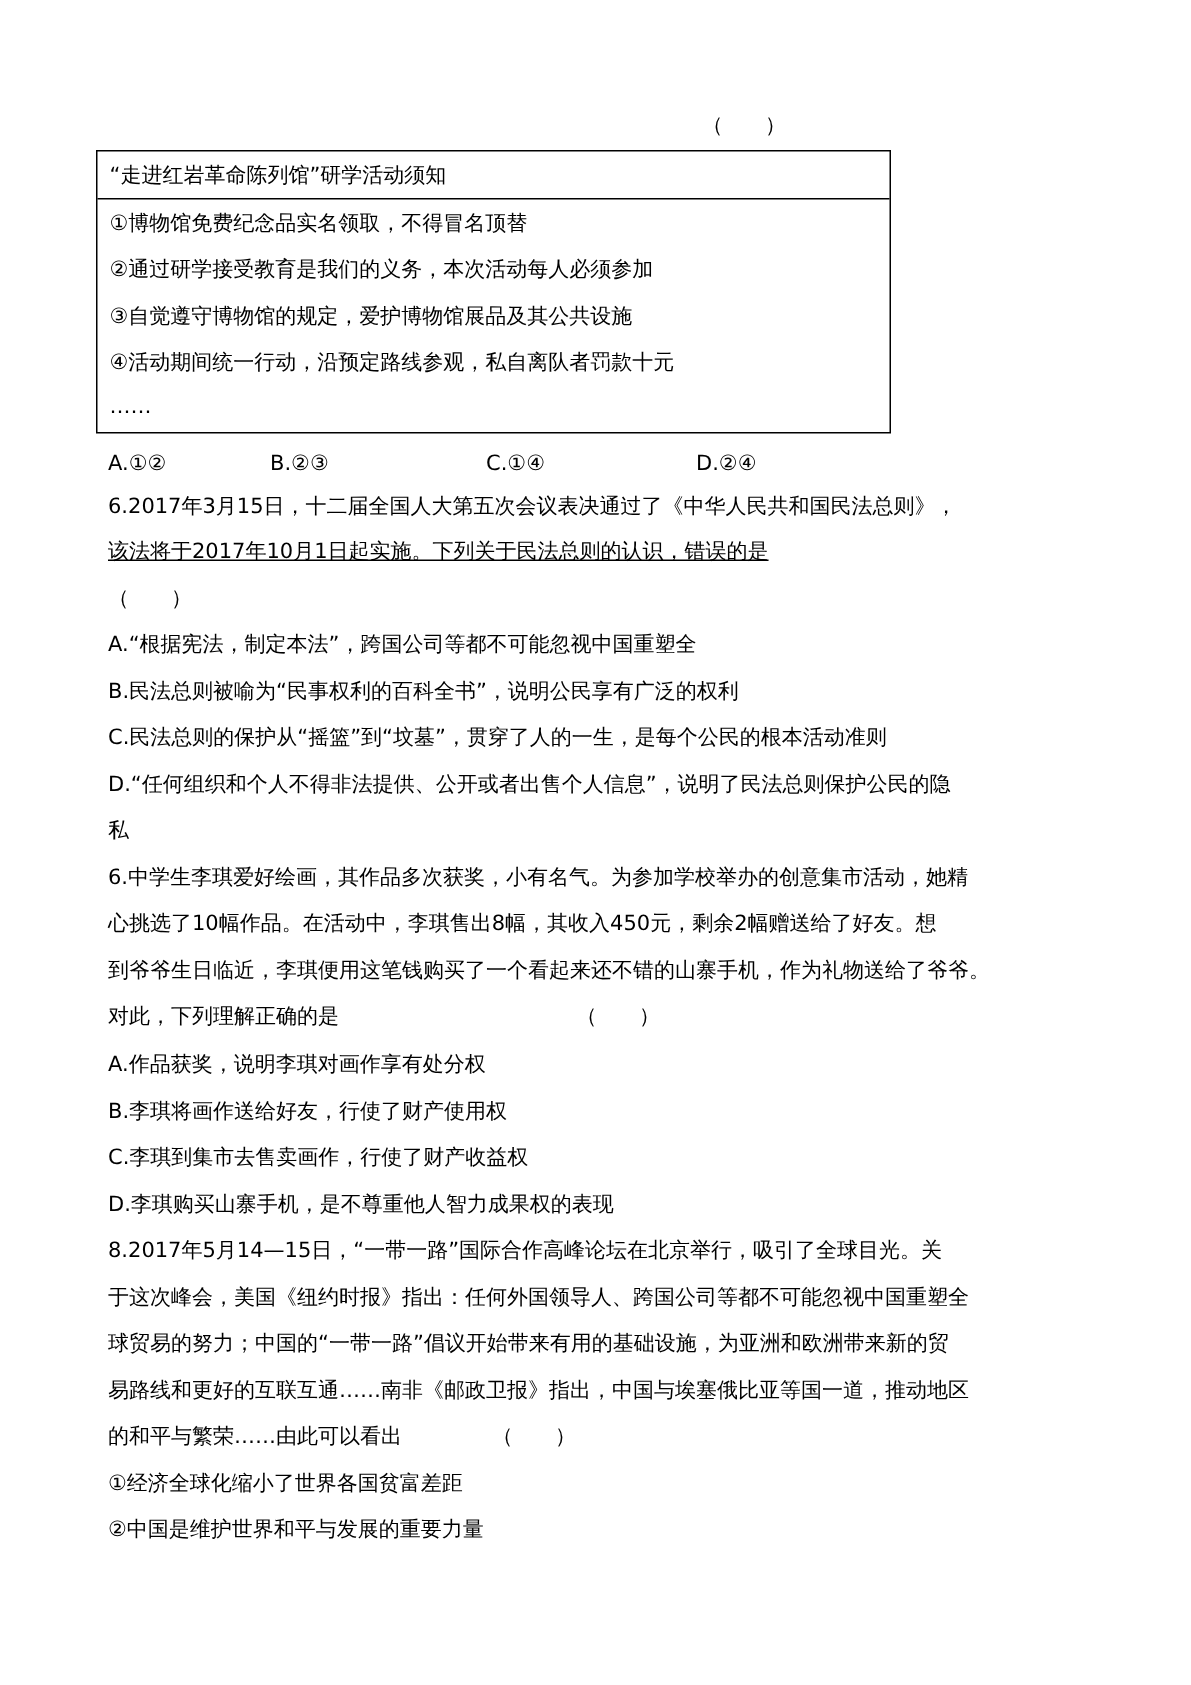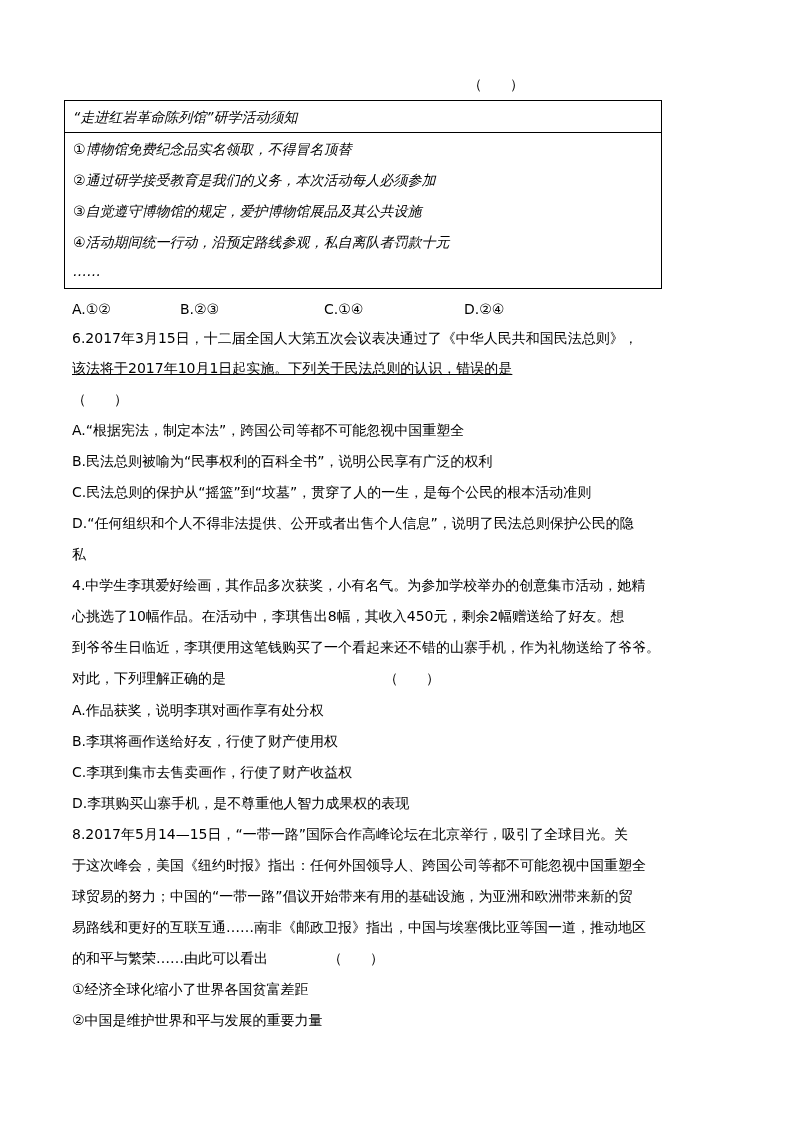--- a/index.html
+++ b/index.html
@@ -1,21 +1,21 @@
 <!DOCTYPE html>
 <html><head>
 <meta charset="utf-8">
 <style>
   html, body { margin:0; padding:0; background:#ffffff; }
   body { width:794px; height:1123px; position:relative; overflow:hidden;
          font-family:"DejaVu Sans", "Liberation Sans", sans-serif; color:#000; font-size:14px; }
   .line { position:absolute; left:72px; white-space:nowrap; line-height:20px; height:20px; }
   .paren { position:absolute; white-space:nowrap; line-height:20px; }
-  .tbl { position:absolute; left:64px; top:100px; width:598px; height:189px;
-         border:1.5px solid #000; box-sizing:border-box;font-style:italic; }
+  .tbl { position:absolute; left:64px; top:100px; width:530px; height:189px;
+         border:1.5px solid #000; box-sizing:border-box; }
   .tbl-head { position:absolute; left:0; top:0; width:100%; height:32px;
               border-bottom:1.5px solid #000; box-sizing:border-box; }
   .tbl-head span { position:absolute; left:8px; top:6px; line-height:20px; }
   .tbl-row { position:absolute; left:8px; line-height:20px; white-space:nowrap; }
   .opt { position:absolute; top:299px; line-height:20px; white-space:nowrap; }
 </style>
 </head>
 <body>
 
 <div class="paren" style="left:468px; top:74px;">（　　）</div>
@@ -38,21 +38,21 @@
 
 <div class="line" style="top:328px;">6.2017年3月15日，十二届全国人大第五次会议表决通过了《中华人民共和国民法总则》，</div>
 <div class="line" style="top:358px;text-decoration:underline;">该法将于2017年10月1日起实施。下列关于民法总则的认识，错误的是</div>
 <div class="line" style="top:389px;">（　　）</div>
 <div class="line" style="top:420px;">A.“根据宪法，制定本法”，跨国公司等都不可能忽视中国重塑全</div>
 <div class="line" style="top:451px;">B.民法总则被喻为“民事权利的百科全书”，说明公民享有广泛的权利</div>
 <div class="line" style="top:482px;">C.民法总则的保护从“摇篮”到“坟墓”，贯穿了人的一生，是每个公民的根本活动准则</div>
 <div class="line" style="top:513px;">D.“任何组织和个人不得非法提供、公开或者出售个人信息”，说明了民法总则保护公民的隐</div>
 <div class="line" style="top:544px;">私</div>
 
-<div class="line" style="top:575px;">4.中学生李琪爱好绘画，其作品多次获奖，小有名气。为参加学校举办的创意集市活动，她精</div>
+<div class="line" style="top:575px;">6.中学生李琪爱好绘画，其作品多次获奖，小有名气。为参加学校举办的创意集市活动，她精</div>
 <div class="line" style="top:606px;">心挑选了10幅作品。在活动中，李琪售出8幅，其收入450元，剩余2幅赠送给了好友。想</div>
 <div class="line" style="top:637px;">到爷爷生日临近，李琪便用这笔钱购买了一个看起来还不错的山寨手机，作为礼物送给了爷爷。</div>
 <div class="line" style="top:668px;">对此，下列理解正确的是</div>
 <div class="paren" style="left:384px; top:668px;">（　　）</div>
 <div class="line" style="top:700px;">A.作品获奖，说明李琪对画作享有处分权</div>
 <div class="line" style="top:731px;">B.李琪将画作送给好友，行使了财产使用权</div>
 <div class="line" style="top:762px;">C.李琪到集市去售卖画作，行使了财产收益权</div>
 <div class="line" style="top:793px;">D.李琪购买山寨手机，是不尊重他人智力成果权的表现</div>
 
 <div class="line" style="top:824px;">8.2017年5月14—15日，“一带一路”国际合作高峰论坛在北京举行，吸引了全球目光。关</div>

